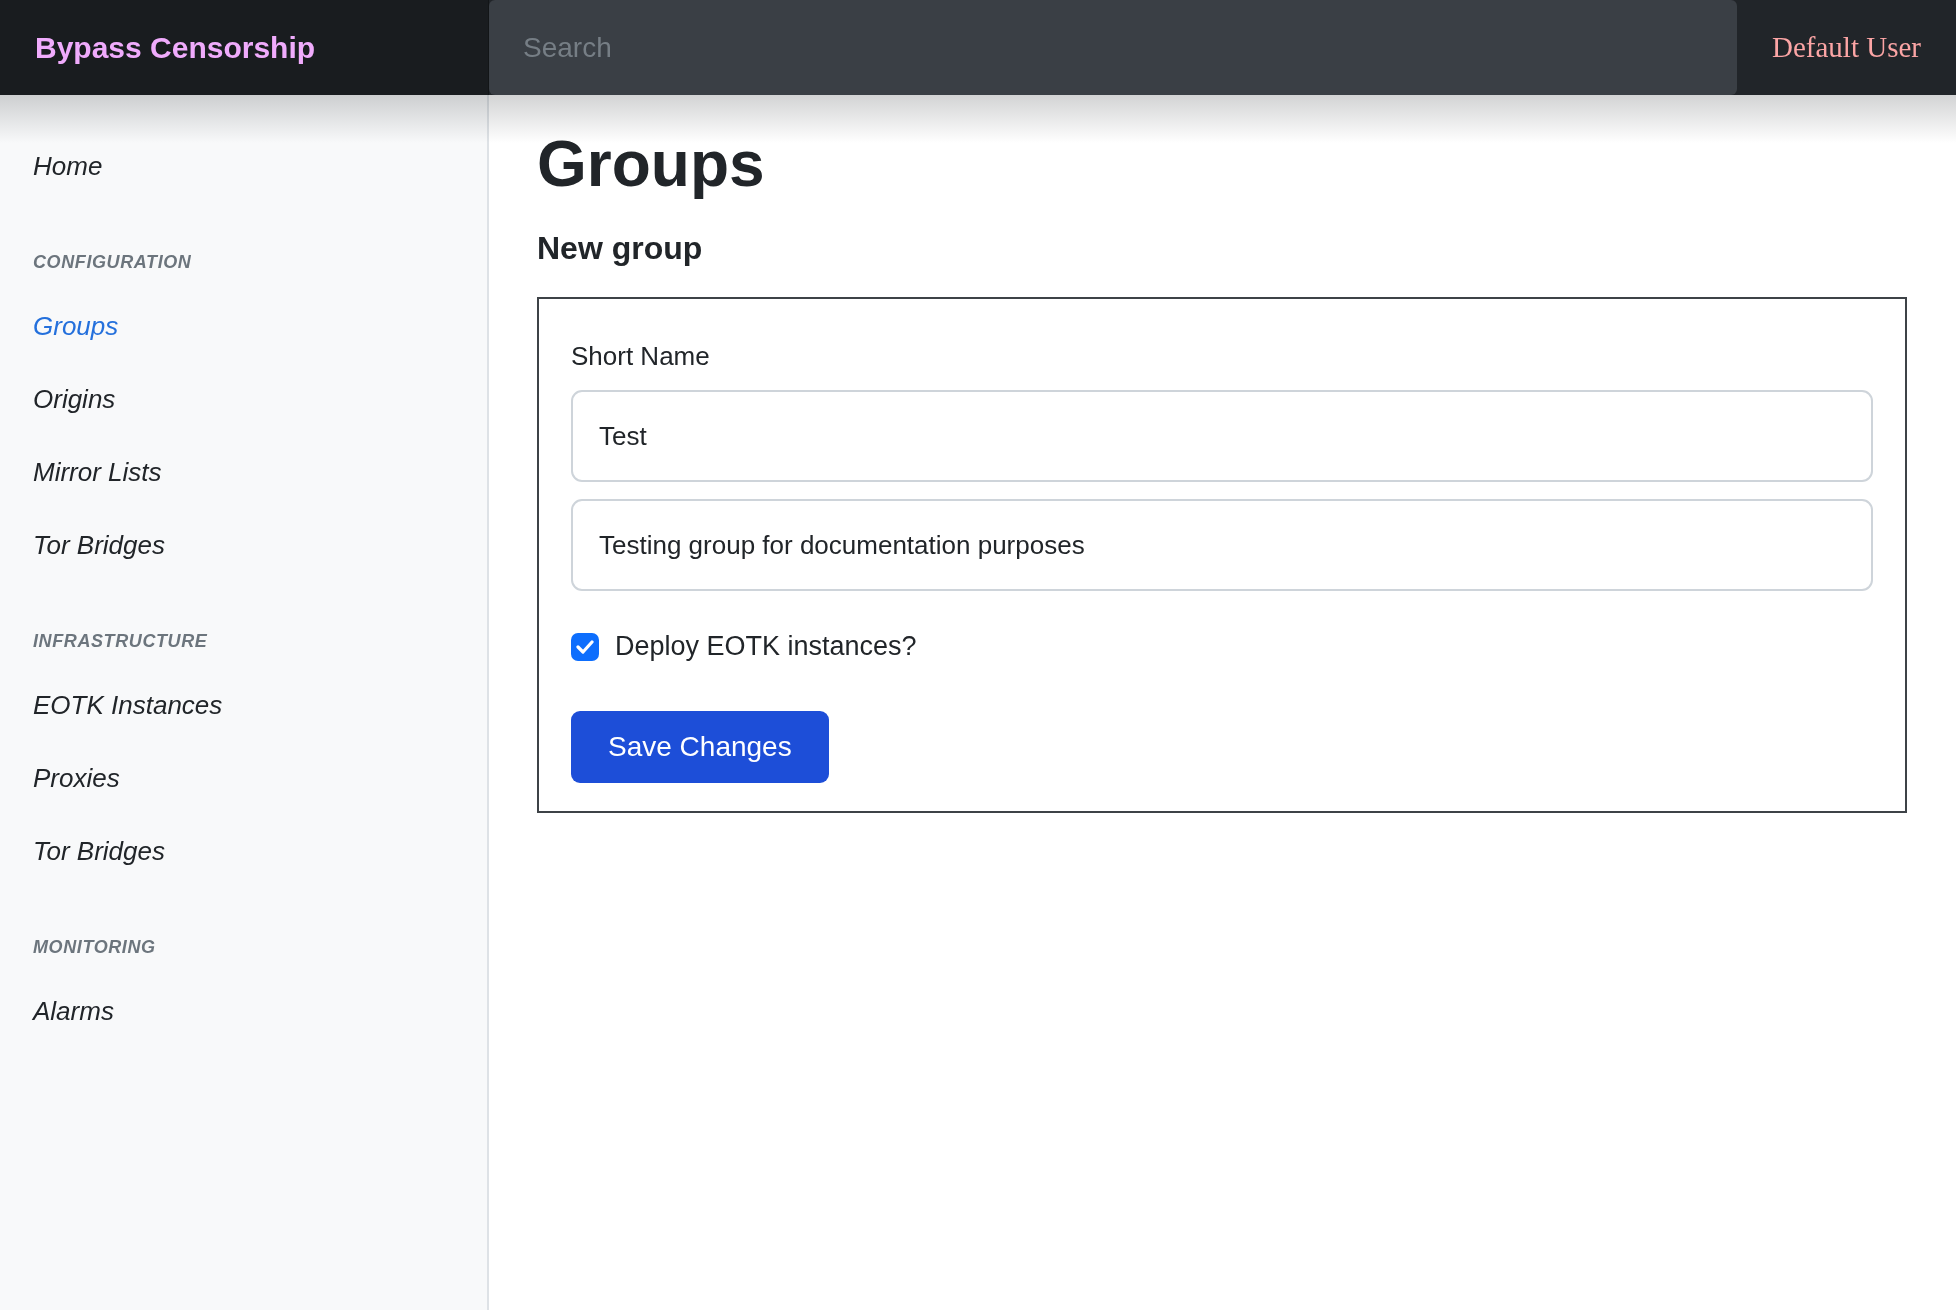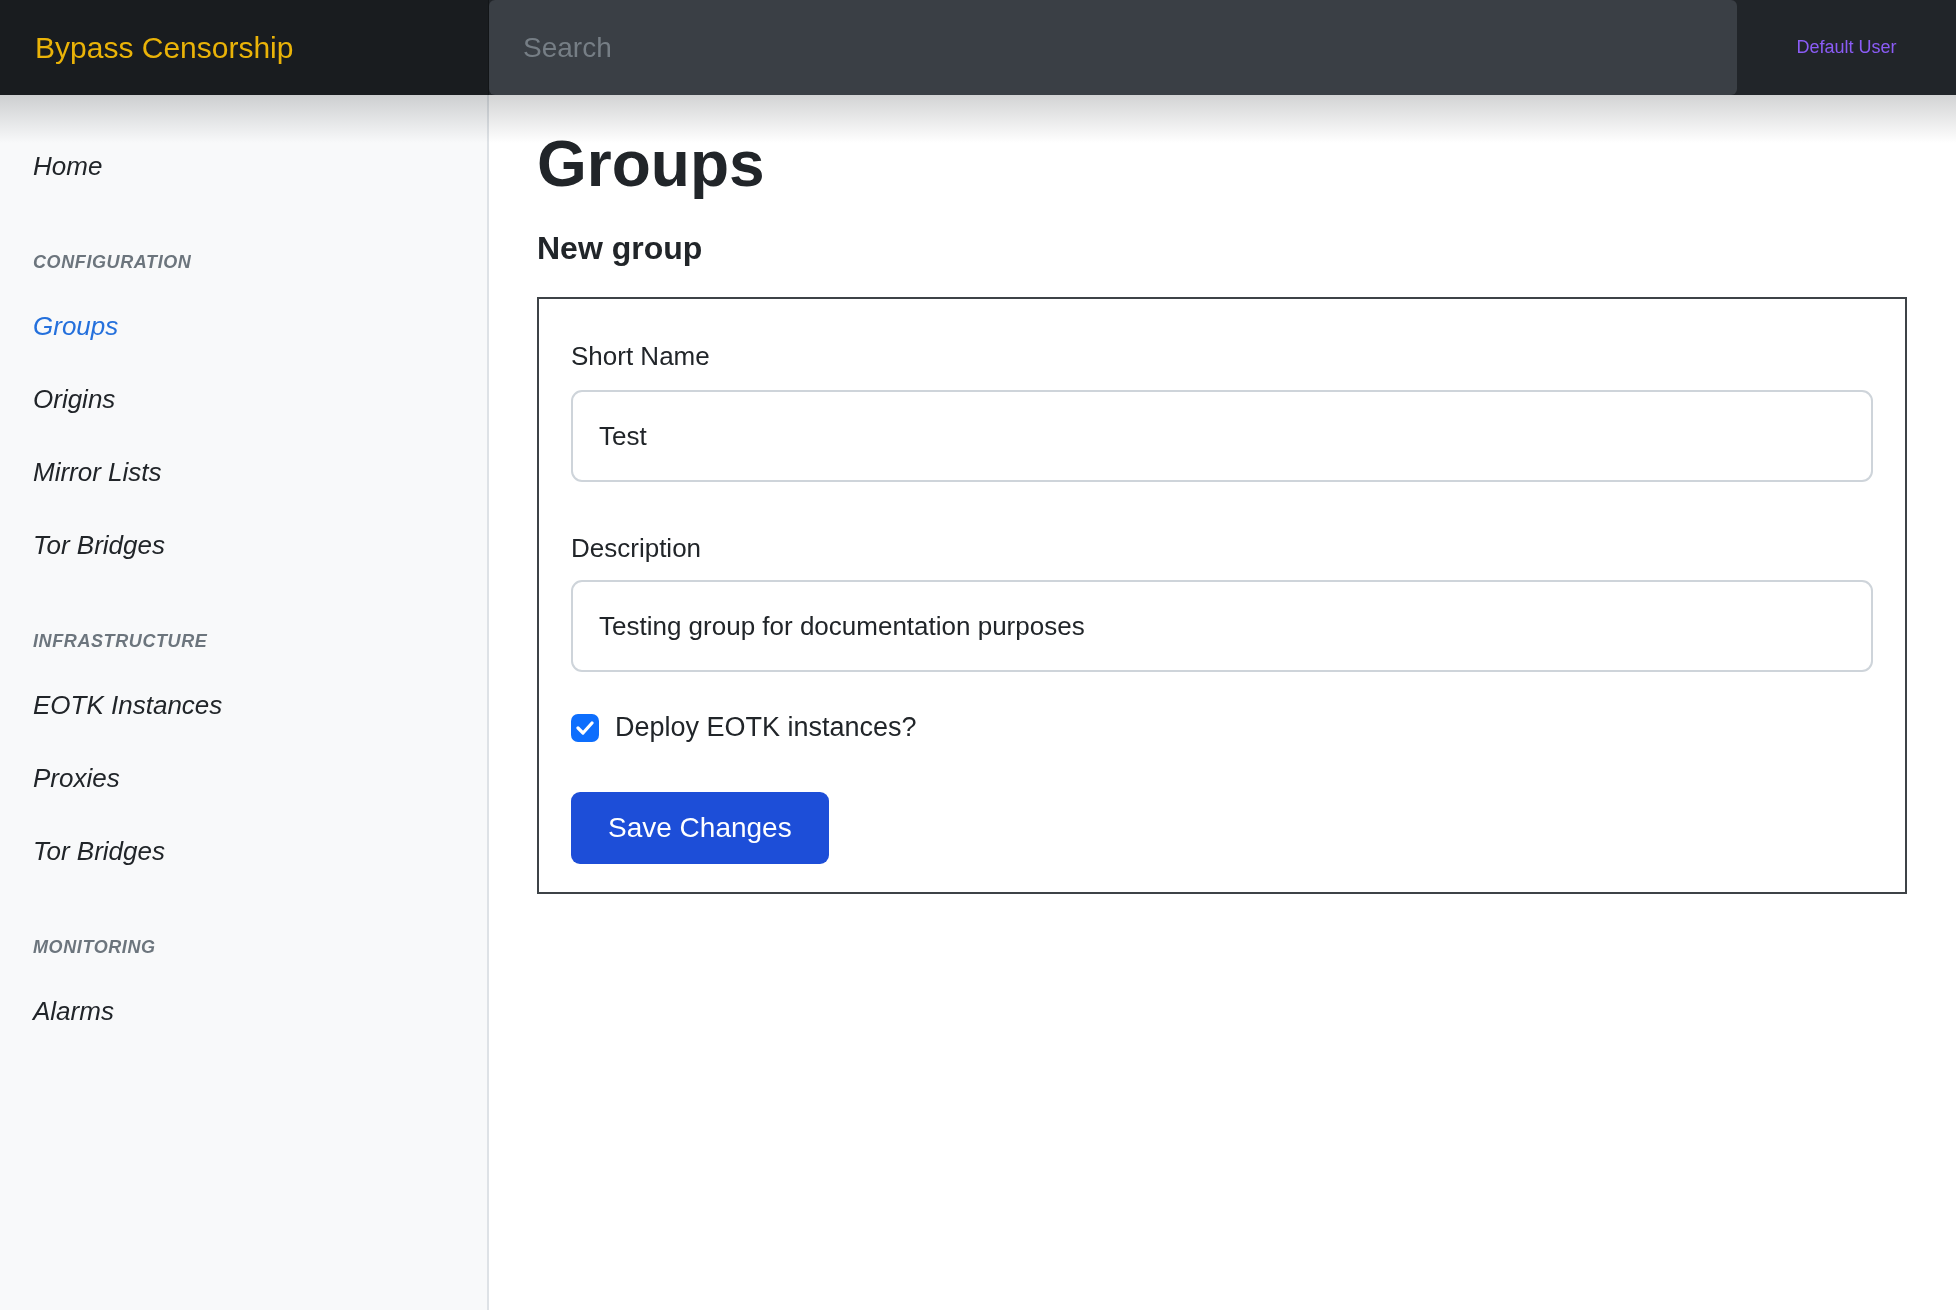--- a/index.html
+++ b/index.html
@@ -16,46 +16,47 @@
     position: absolute; top: 0; left: 0;
     width: 1956px; height: 95px;
     background: #212529;
     display: flex; align-items: stretch;
     z-index: 10;
   }
   .navbar-brand {
     width: 489px; flex: 0 0 489px;
     background: #191c1f;
     box-shadow: inset -1px 0 0 rgba(0,0,0,.25);
-    color: #eab308;
-    font-size: 30px; font-weight: 400;
+    color: #f0abfc;
+    font-size: 30px; font-weight: 700;
     display: flex; align-items: center;
     padding-left: 35px;
     cursor: pointer;
   }
   .navbar-search {
     flex: 1 1 auto;
     background: #3a3f45;
     border: none; outline: none;
     color: #e9ecef;
     font-family: "Liberation Sans", sans-serif;
     font-size: 28px;
     padding: 0 0 0 34px;
     border-radius: 6px;
   }
   .navbar-search::placeholder { color: #767e85; opacity: 1; }
   .navbar-user {
     flex: 0 0 219px; width: 219px;
     background: #212529;
-    color: #8b5cf6;
-    font-size: 18px;
+    color: #fca5a5;
+    font-size: 29px;
     display: flex; align-items: center; justify-content: center;
     text-decoration: none;
     cursor: pointer;
     white-space: nowrap;
+    font-family: Liberation Serif, serif;
   }
 
   
   .navbar-shadow {
     position: absolute; top: 95px; left: 0;
     width: 1956px; height: 48px;
     background: linear-gradient(to bottom, rgba(33,37,41,0.20), rgba(33,37,41,0));
     pointer-events: none;
     z-index: 5;
   }
@@ -204,21 +205,20 @@
 
   <main class="main">
     <h1 class="page-title">Groups</h1>
     <h2 class="section-title">New group</h2>
 
     <div class="form-card">
 
       <label class="form-label">Short Name</label>
       <input class="text-input" type="text" value="Test" style="">
 
-      <label class="form-label field-gap" style="margin-bottom:0;">Description</label>
       <input class="text-input gap-label-input" type="text" value="Testing group for documentation purposes" style="">
 
       <div class="check-row">
         <span class="checkbox">
           <span>
             <svg width="18" height="14" viewBox="0 0 18 14">
               <polyline points="2,7 7,12 16,2" fill="none" stroke="#ffffff" stroke-width="3.2" stroke-linecap="round" stroke-linejoin="round"></polyline>
             </svg>
           </span>
         </span>

